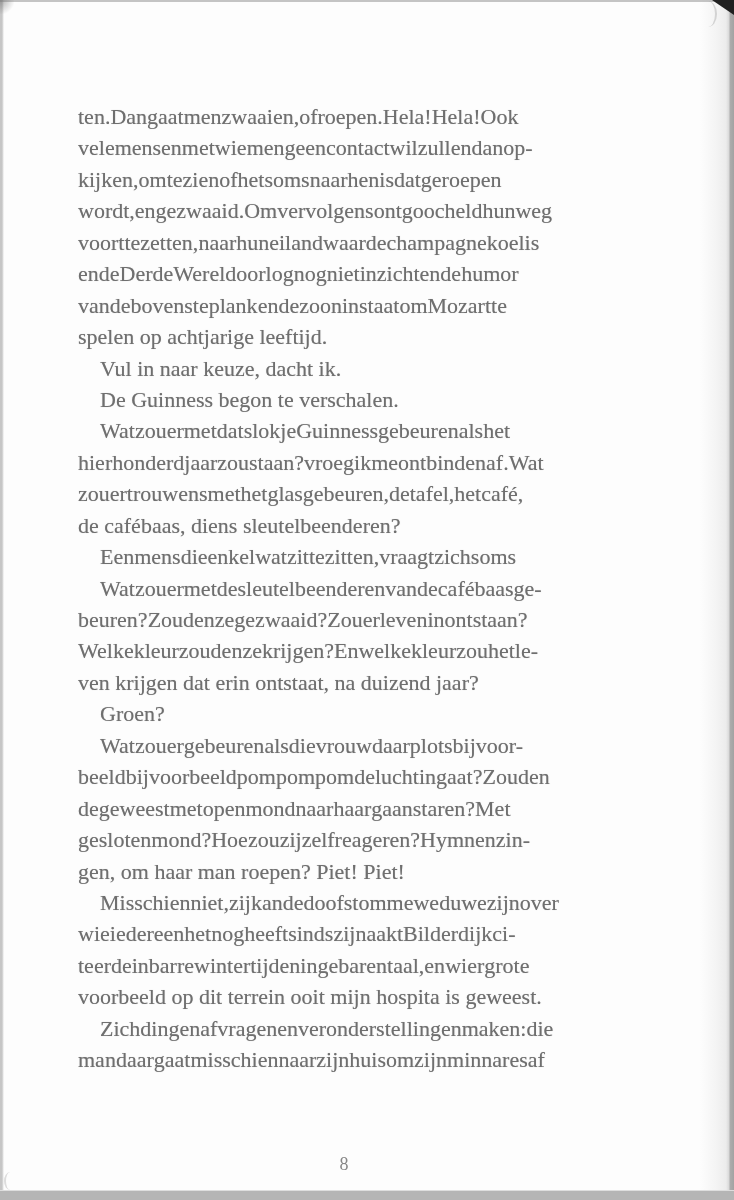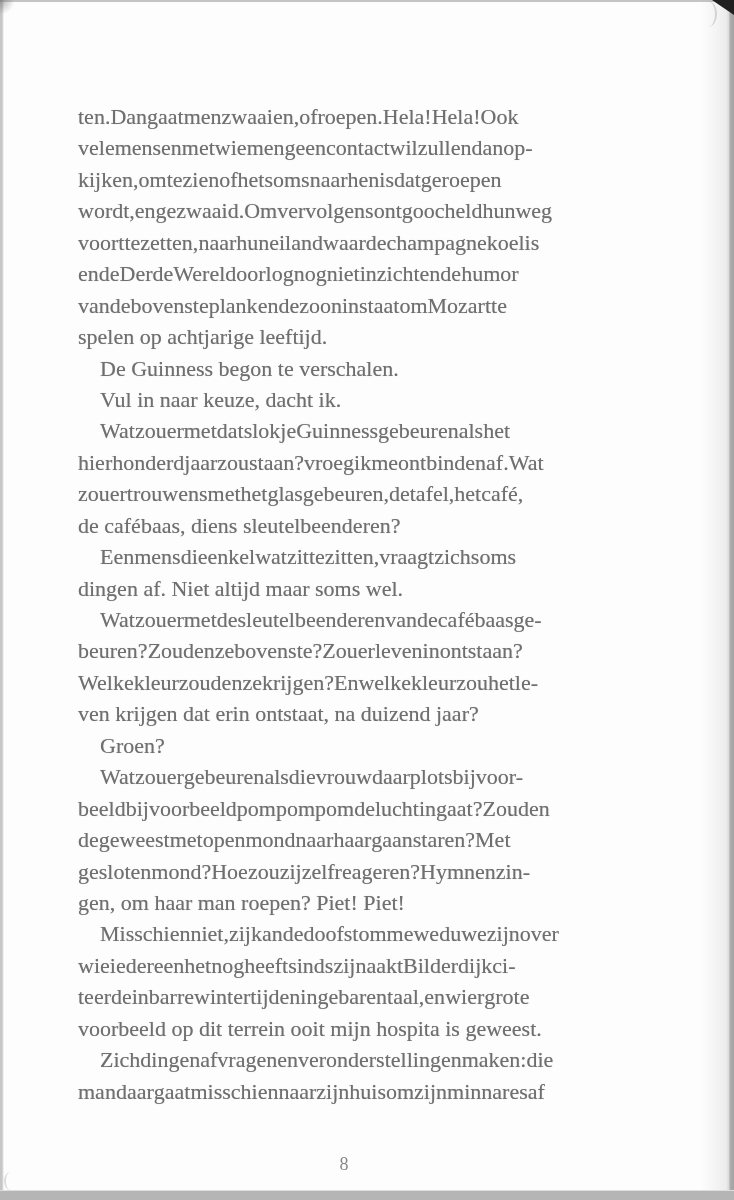--- a/index.html
+++ b/index.html
@@ -185,24 +185,24 @@
           <span>zoon</span>
           <span>in</span>
           <span>staat</span>
           <span>om</span>
           <span>Mozart</span>
           <span>te</span>
         </div>
         <div class="line plain">spelen op achtjarige leeftijd.</div>
       </div>
       <div class="para">
+        <div class="line plain indent">Vul in naar keuze, dacht ik.</div>
+      </div>
+      <div class="para">
         <div class="line plain indent">De Guinness begon te verschalen.</div>
-      </div>
-      <div class="para">
-        <div class="line plain indent">Vul in naar keuze, dacht ik.</div>
       </div>
       <div class="para">
         <div class="line just indent">
           <span>Wat</span>
           <span>zou</span>
           <span>er</span>
           <span>met</span>
           <span>dat</span>
           <span>slokje</span>
           <span>Guinness</span>
@@ -245,40 +245,39 @@
           <span>die</span>
           <span>enkel</span>
           <span>wat</span>
           <span>zit</span>
           <span>te</span>
           <span>zitten,</span>
           <span>vraagt</span>
           <span>zich</span>
           <span>soms</span>
         </div>
-        <div class="line plain">dingen af. Niet altijd maar soms wel.</div>
       </div>
       <div class="para">
         <div class="line just indent">
           <span>Wat</span>
           <span>zou</span>
           <span>er</span>
           <span>met</span>
           <span>de</span>
           <span>sleutelbeenderen</span>
           <span>van</span>
           <span>de</span>
           <span>cafébaas</span>
           <span>ge-</span>
         </div>
         <div class="line just">
           <span>beuren?</span>
           <span>Zouden</span>
           <span>ze</span>
-          <span>bovenste?</span>
+          <span>gezwaaid?</span>
           <span>Zou</span>
           <span>er</span>
           <span>leven</span>
           <span>in</span>
           <span>ontstaan?</span>
         </div>
         <div class="line just">
           <span>Welke</span>
           <span>kleur</span>
           <span>zouden</span>

